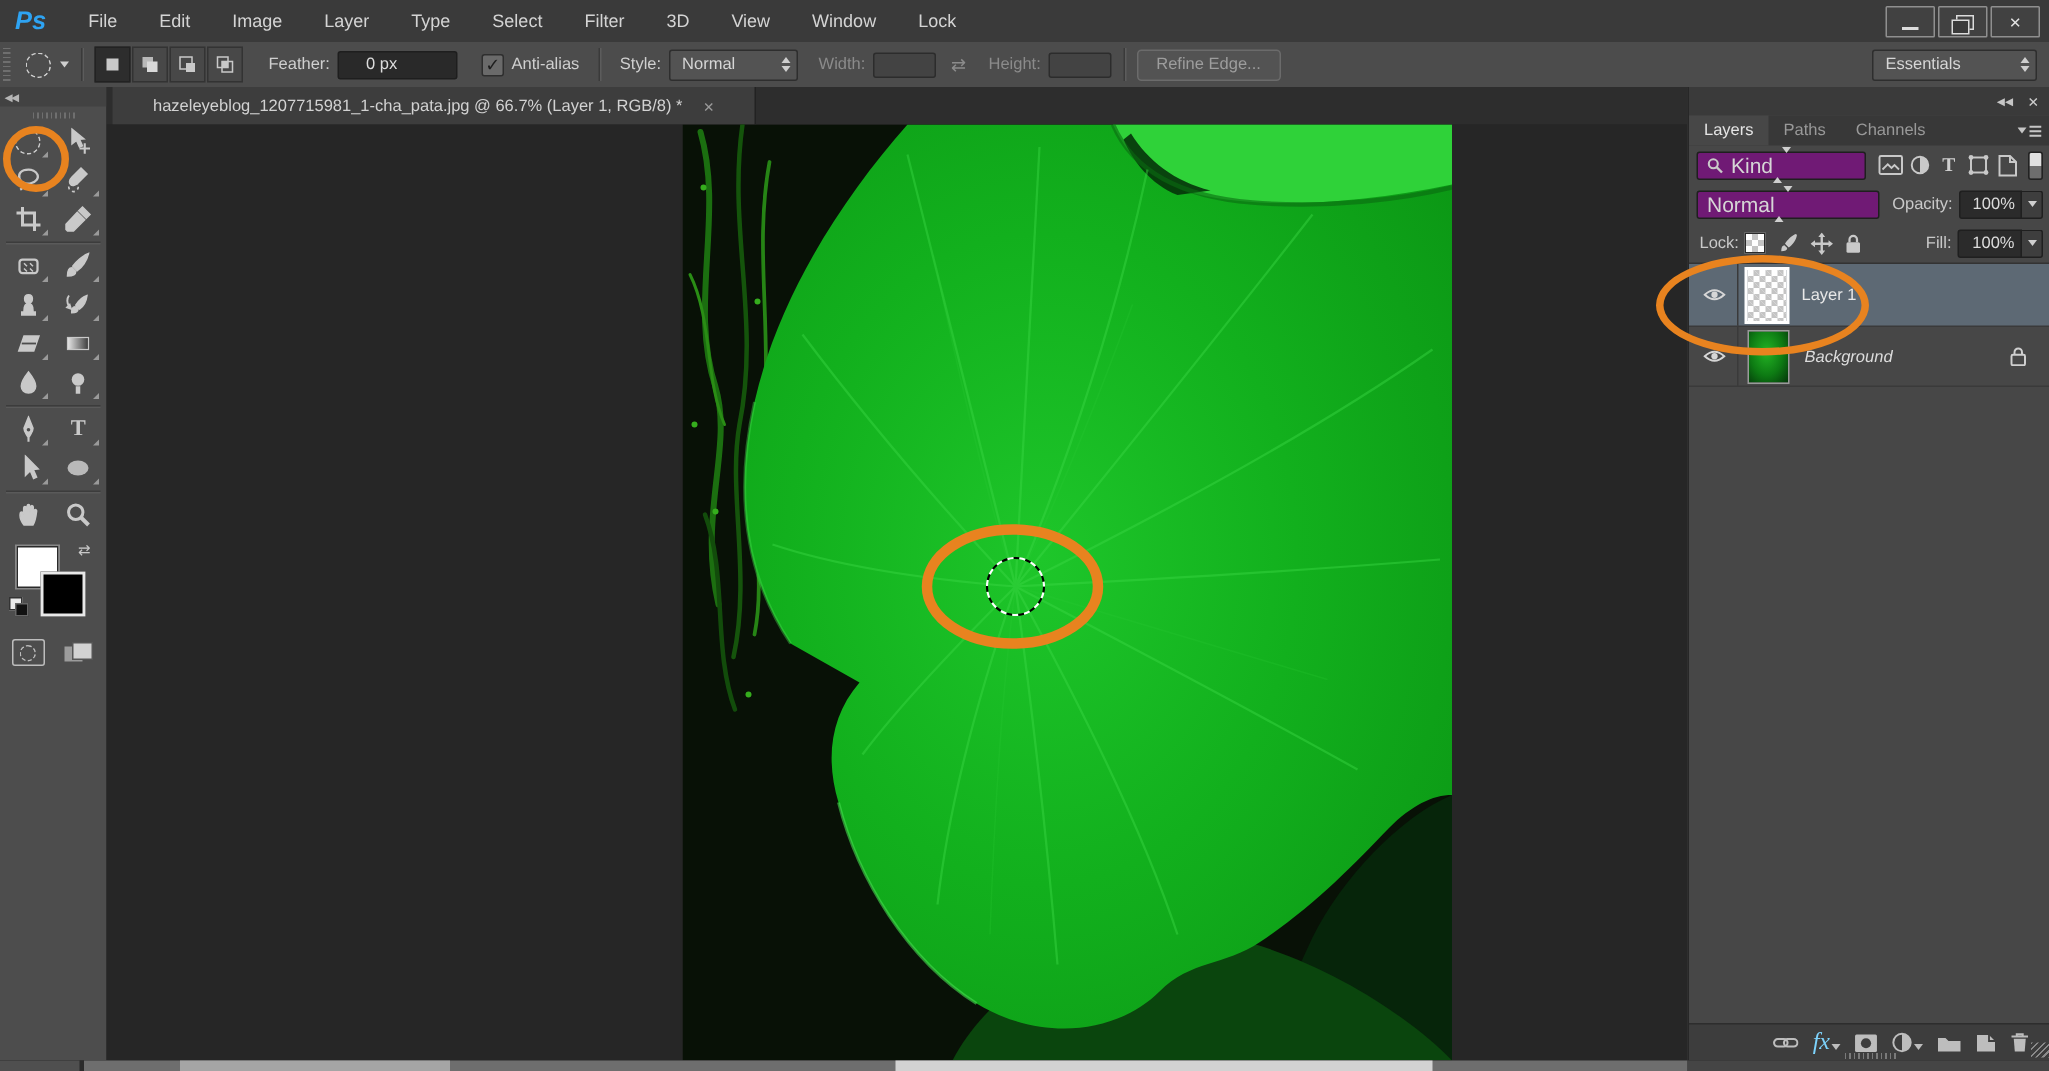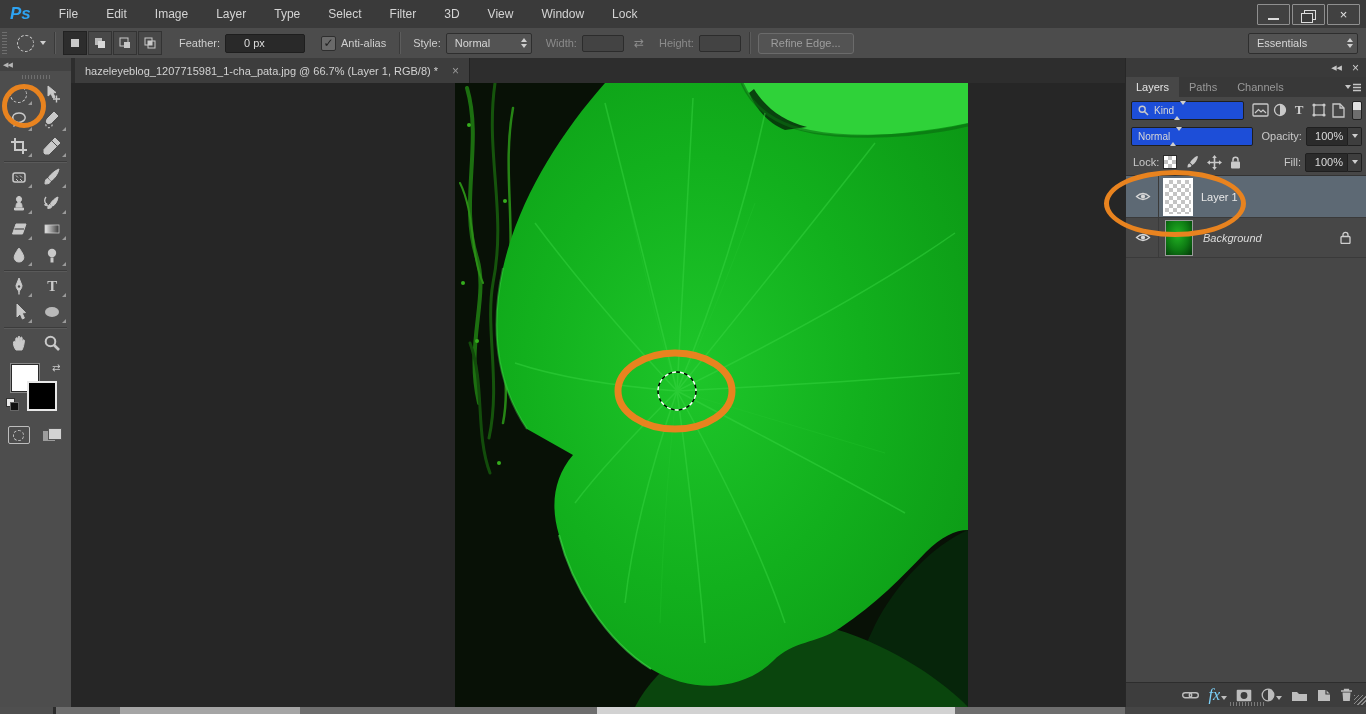--- a/index.html
+++ b/index.html
@@ -61,36 +61,36 @@
   #miniswatch .b{position:absolute;left:4px;top:4px;width:7px;height:7px;background:#111;border:1px solid #666;}
   .qmask{width:20px;height:16px;border:1px solid #bdbdbd;border-radius:2px;display:flex;align-items:center;justify-content:center;}
   .qmask .c{width:9px;height:9px;border:1px dashed #bdbdbd;border-radius:50%;}
   .smode{position:relative;width:18px;height:14px;}
   .smode .r1{position:absolute;left:0;top:3px;width:12px;height:10px;background:#9c9c9c;}
   .smode .r2{position:absolute;left:5px;top:0;width:12px;height:10px;background:#d2d2d2;border:1px solid #555;}
 
   
   #tabbar{left:71px;top:58px;width:1054px;height:25px;background:#2d2d2d;}
   #doctab{left:4px;top:0;height:25px;background:#3d3d3d;border-right:1px solid #222;display:flex;align-items:center;
-          padding:0 10px;font-size:11px;color:#d2d2d2;white-space:nowrap;}
+          padding:0 27px;font-size:11px;color:#d2d2d2;white-space:nowrap;}
   .tabx{margin-left:14px;color:#9a9a9a;font-size:12px;}
   #canvasarea{left:71px;top:83px;width:1054px;height:624px;background:#262626;}
 
   
   #rightdock{left:1125px;top:58px;width:241px;height:649px;background:#474747;border-left:1px solid #272727;}
   #dockhdr{height:19px;background:#3a3a3a;display:flex;align-items:center;justify-content:flex-end;gap:10px;padding-right:8px;
            color:#c6c6c6;font-size:7px;}
   #dockhdr .x{font-size:12px;color:#cdcdcd;}
   #paneltabs{height:20px;background:#383838;display:flex;align-items:flex-end;}
   .ptab{height:20px;display:flex;align-items:center;padding:0 10px;font-size:11px;color:#999;}
   .ptab.active{background:#474747;color:#e4e4e4;}
   #pmenuicon{margin-left:auto;margin-right:6px;margin-bottom:4px;}
   .prow{height:26px;display:flex;align-items:center;padding:0 5px;}
-  .dselect{background:#1d4ed8;border:1px solid #1f1f1f;border-radius:2px;height:19px;width:124px;display:flex;align-items:center;
-           padding:0 20px 0 6px;font-size:10px;color:#d6d6d6;box-sizing:border-box;}
+  .dselect{background:#701a75;border:1px solid #1f1f1f;border-radius:2px;height:19px;width:124px;display:flex;align-items:center;
+           padding:0 20px 0 6px;font-size:14px;color:#d6d6d6;box-sizing:border-box;}
   .plabel{font-size:11px;color:#c9c9c9;}
   .valbox{background:#2b2b2b;border:1px solid #1f1f1f;border-radius:2px 0 0 2px;height:17px;width:37px;display:flex;align-items:center;
           justify-content:flex-end;padding-right:4px;font-size:11px;color:#dcdcdc;}
   .valarrow{background:#3e3e3e;border:1px solid #1f1f1f;border-left:none;border-radius:0 2px 2px 0;height:17px;width:13px;
             display:flex;align-items:center;justify-content:center;}
   .ficon{width:22px;height:19px;display:flex;align-items:center;justify-content:center;}
   .fT{color:#cfcfcf;font-weight:bold;font-size:13px;font-family:"Liberation Serif","DejaVu Serif",serif;}
   .toggle{width:9px;height:17px;border-radius:2px;background:linear-gradient(to bottom,#e0e0e0 0 50%,#6e6e6e 50% 100%);border:1px solid #222;}
   .lockicons{display:flex;align-items:center;gap:8px;margin-left:4px;}
   .checker{background-color:#fff;background-image:linear-gradient(45deg,#c4c4c4 25%,transparent 25%,transparent 75%,#c4c4c4 75%),

